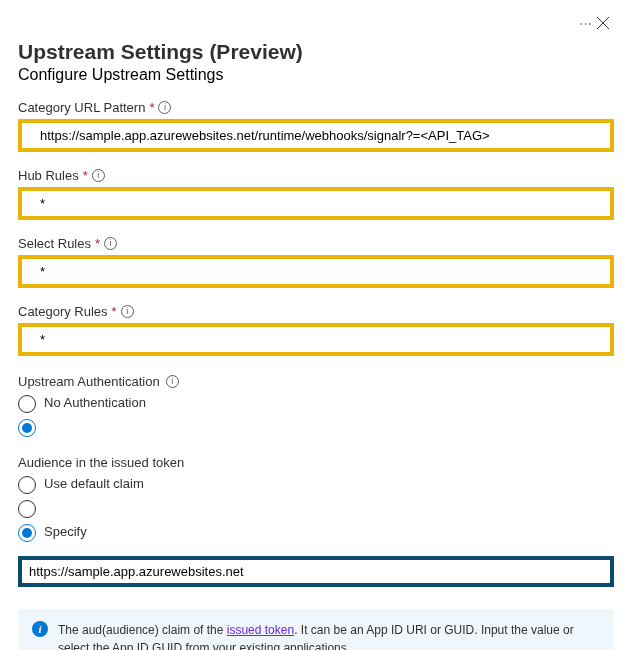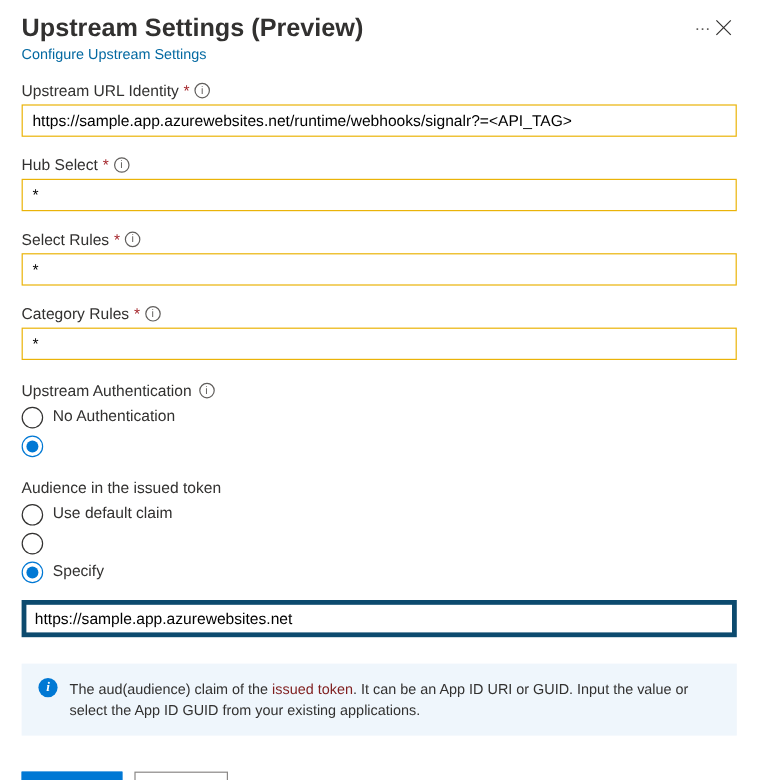--- a/index.html
+++ b/index.html
@@ -6,39 +6,39 @@
   body {
     margin: 0;
     padding: 12px 18px 16px 18px;
     font-family: "Segoe UI", -apple-system, sans-serif;
     font-size: 13px;
     color: #323130;
     width: 632px;
     background: #fff;
   }
   .header { display: flex; align-items: flex-start; }
-  .header-title { flex: 1; }
+  .header-title { flex: 1; margin-top: 28px; }
   h1 { font-size: 21px; font-weight: 600; margin: 0 0 2px 0; }
-  .subtitle { font-size: 12px; color: #0369a1; margin-top: 0; }
+  .subtitle { font-size: 16px; color: #000000; margin-top: 0; }
   .more-icon { margin-left: 8px; margin-top: 4px; color: #605e5c; }
   .close-icon { font-size: 16px; color: #605e5c; cursor: pointer; padding: 4px; line-height: 1;}
   .field { margin-top: 16px; }
   .field-label { font-size: 13px; margin-bottom: 4px; display: flex; align-items: center; gap: 4px; }
   .req { color: #a4262c; }
   .info-icon {
     display: inline-flex; align-items: center; justify-content: center;
     width: 13px; height: 13px; border: 1px solid #605e5c; border-radius: 50%;
     font-size: 9px; color: #605e5c; line-height: 1;
   }
   input[type="text"] {
     width: 100%;
-    padding: 5px 8px;
+    padding: 5px 18px;
     font-size: 13px;
     font-family: inherit;
-    border: 1px solid #eab308;
+    border: 4px solid #eab308;
     outline: none;
   }
   input.focused {
     border: 4px solid #0c4a6e;
     padding: 4px 7px;
   }
   .section-label { font-size: 13px; margin-top: 18px; margin-bottom: 6px; display: flex; align-items: center; gap: 6px; }
   .radio-row { display: flex; gap: 8px; margin: 6px 0; cursor: pointer; }
   .radio {
     width: 18px; height: 18px; border: 1px solid #323130; border-radius: 50%;
@@ -59,21 +59,21 @@
     font-size: 12px;
     line-height: 1.5;
     color: #323130;
   }
   .info-box-icon {
     width: 16px; height: 16px; background: #0078d4; border-radius: 50%;
     color: #fff; display: flex; align-items: center; justify-content: center;
     font-size: 11px; font-weight: 700; font-style: italic; flex-shrink: 0;
     font-family: Georgia, serif;
   }
-  .info-box a { color: #7f1d1d; cursor: pointer; }
+  .info-box a { color: #6d28d9; text-decoration: underline; cursor: pointer; }
   .info-box strong { font-weight: 400; }
   .footer { margin-top: 30px; display: flex; gap: 10px; }
   .btn {
     padding: 6px 18px; font-size: 13px; font-family: inherit;
     border: 1px solid #8a8886; background: #fff; cursor: pointer;
   }
   .btn.primary { background: #0078d4; border-color: #0078d4; color: #fff; }
 </style>
 </head>
 <body>
@@ -87,30 +87,30 @@
   <div style="flex:0 0 auto; margin-left:auto;"></div>
   <div class="close-icon">
     <svg width="14" height="14" viewBox="0 0 14 14">
         <path d="M1 1 L13 13 M13 1 L1 13" stroke="#323130" stroke-width="1" fill="none"></path>
       </svg>
   </div>
 </div>
 
 <div class="field">
   <div class="field-label">
-    <span>Upstream URL Identity</span>
+    <span>Category URL Pattern</span>
     <span class="req">*</span>
     <span class="info-icon">i</span>
   </div>
   <input type="text" value="https://sample.app.azurewebsites.net/runtime/webhooks/signalr?=&lt;API_TAG&gt;" style="">
 </div>
 
 <div class="field">
   <div class="field-label">
-    <span>Hub Select</span>
+    <span>Hub Rules</span>
     <span class="req">*</span>
     <span class="info-icon">i</span>
   </div>
   <input type="text" value="*" style="">
 </div>
 
 <div class="field">
   <div class="field-label">
     <span>Select Rules</span>
     <span class="req">*</span>

